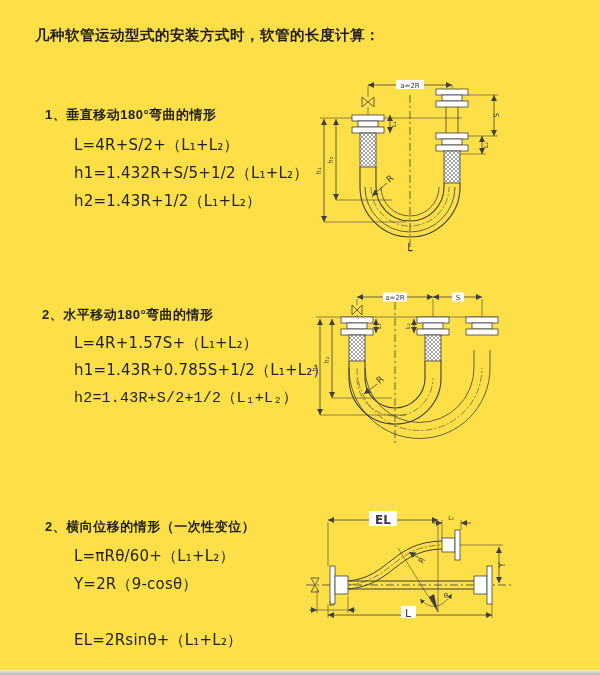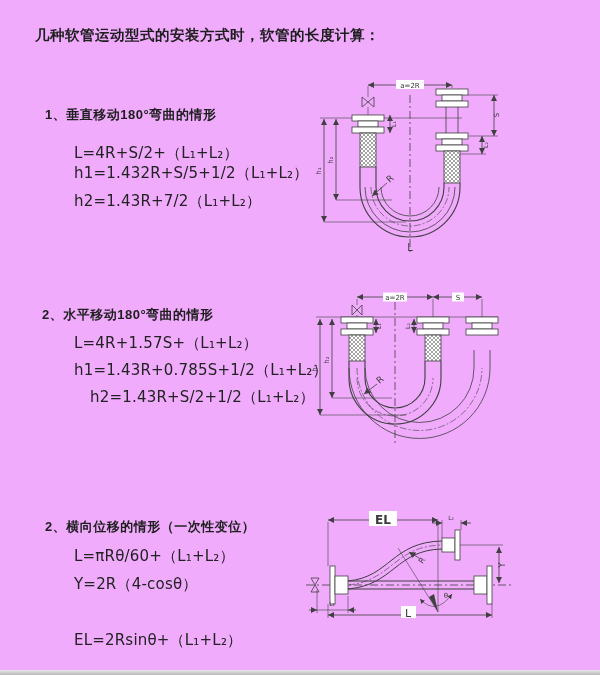--- a/index.html
+++ b/index.html
@@ -1,52 +1,52 @@
 <!DOCTYPE html>
 <html><head>
 <meta charset="utf-8">
 <style>
   html,body{margin:0;padding:0;background:#ffffff;}
-  #page{position:relative;width:600px;height:675px;background:#f0abfc;overflow:hidden;
+  #page{position:relative;width:600px;height:675px;background:#fde047;overflow:hidden;
         font-family:"Liberation Sans","DejaVu Sans",sans-serif;color:#1e1e1e;}
   .abs{position:absolute;}
   .title{font-size:14.5px;font-weight:bold;letter-spacing:0.5px;}
   .heading{font-size:13px;font-weight:bold;letter-spacing:0.5px;}
   .formula{font-size:15px;font-weight:normal;font-family:"DejaVu Sans","Liberation Sans",sans-serif;
            color:#222;letter-spacing:0.2px;white-space:nowrap;}
   svg{display:block;}
   svg text{font-family:"DejaVu Sans",sans-serif;fill:#3a3a3a;}
   .edge{position:absolute;left:0;bottom:0;width:600px;height:5px;
         background:linear-gradient(#e8e8e8,#b9b9b9);}
 </style>
 </head>
 <body>
 
 <div id="page">
 
   <div class="abs title" style="left:35px;top:26px;">几种软管运动型式的安装方式时，软管的长度计算：</div>
 
   <div>
     <div class="abs heading" style="left:45px;top:106px;">1、垂直移动180°弯曲的情形</div>
-    <div class="abs formula" style="left:74px;top:144px;text-align:center;">L=4R+S/2+（L₁+L₂）</div>
+    <div class="abs formula" style="left:74px;top:136px;text-align:center;">L=4R+S/2+（L₁+L₂）</div>
     <div class="abs formula" style="left:74px;top:164px;">h1=1.432R+S/5+1/2（L₁+L₂）</div>
-    <div class="abs formula" style="left:74px;top:192px;">h2=1.43R+7/2（L₁+L₂）</div>
+    <div class="abs formula" style="left:74px;top:192px;">h2=1.43R+1/2（L₁+L₂）</div>
   </div>
 
   <div>
     <div class="abs heading" style="left:42px;top:306px;">2、水平移动180°弯曲的情形</div>
     <div class="abs formula" style="left:74px;top:334px;text-align:right;">L=4R+1.57S+（L₁+L₂）</div>
     <div class="abs formula" style="left:74px;top:361px;">h1=1.43R+0.785S+1/2（L₁+L₂）</div>
-    <div class="abs formula" style="left:90px;top:388px;">h2=1.43R+S/2+1/2（L₁+L₂）</div>
+    <div class="abs formula" style="left:74px;top:388px;font-family:Liberation Mono, monospace;">h2=1.43R+S/2+1/2（L₁+L₂）</div>
   </div>
 
   <div>
     <div class="abs heading" style="left:45px;top:518px;">2、横向位移的情形（一次性变位）</div>
     <div class="abs formula" style="left:74px;top:547px;">L=πRθ/60+（L₁+L₂）</div>
-    <div class="abs formula" style="left:74px;top:575px;">Y=2R（4-cosθ）</div>
+    <div class="abs formula" style="left:74px;top:575px;">Y=2R（9-cosθ）</div>
     <div class="abs formula" style="left:74px;top:631px;">EL=2Rsinθ+（L₁+L₂）</div>
   </div>
 
   <svg class="abs" style="left:308px;top:75px;" width="260" height="195" viewBox="0 0 260 195">
     <defs>
       <marker id="a1" viewBox="0 0 10 10" refX="10" refY="5" markerWidth="8" markerHeight="8" orient="auto-start-reverse">
         <path d="M0,0 L10,5 L0,10 Z" fill="#3f3f3f"></path>
       </marker>
       <pattern id="p1" width="4" height="4" patternUnits="userSpaceOnUse">
         <rect width="4" height="4" fill="#ffffff"></rect>

